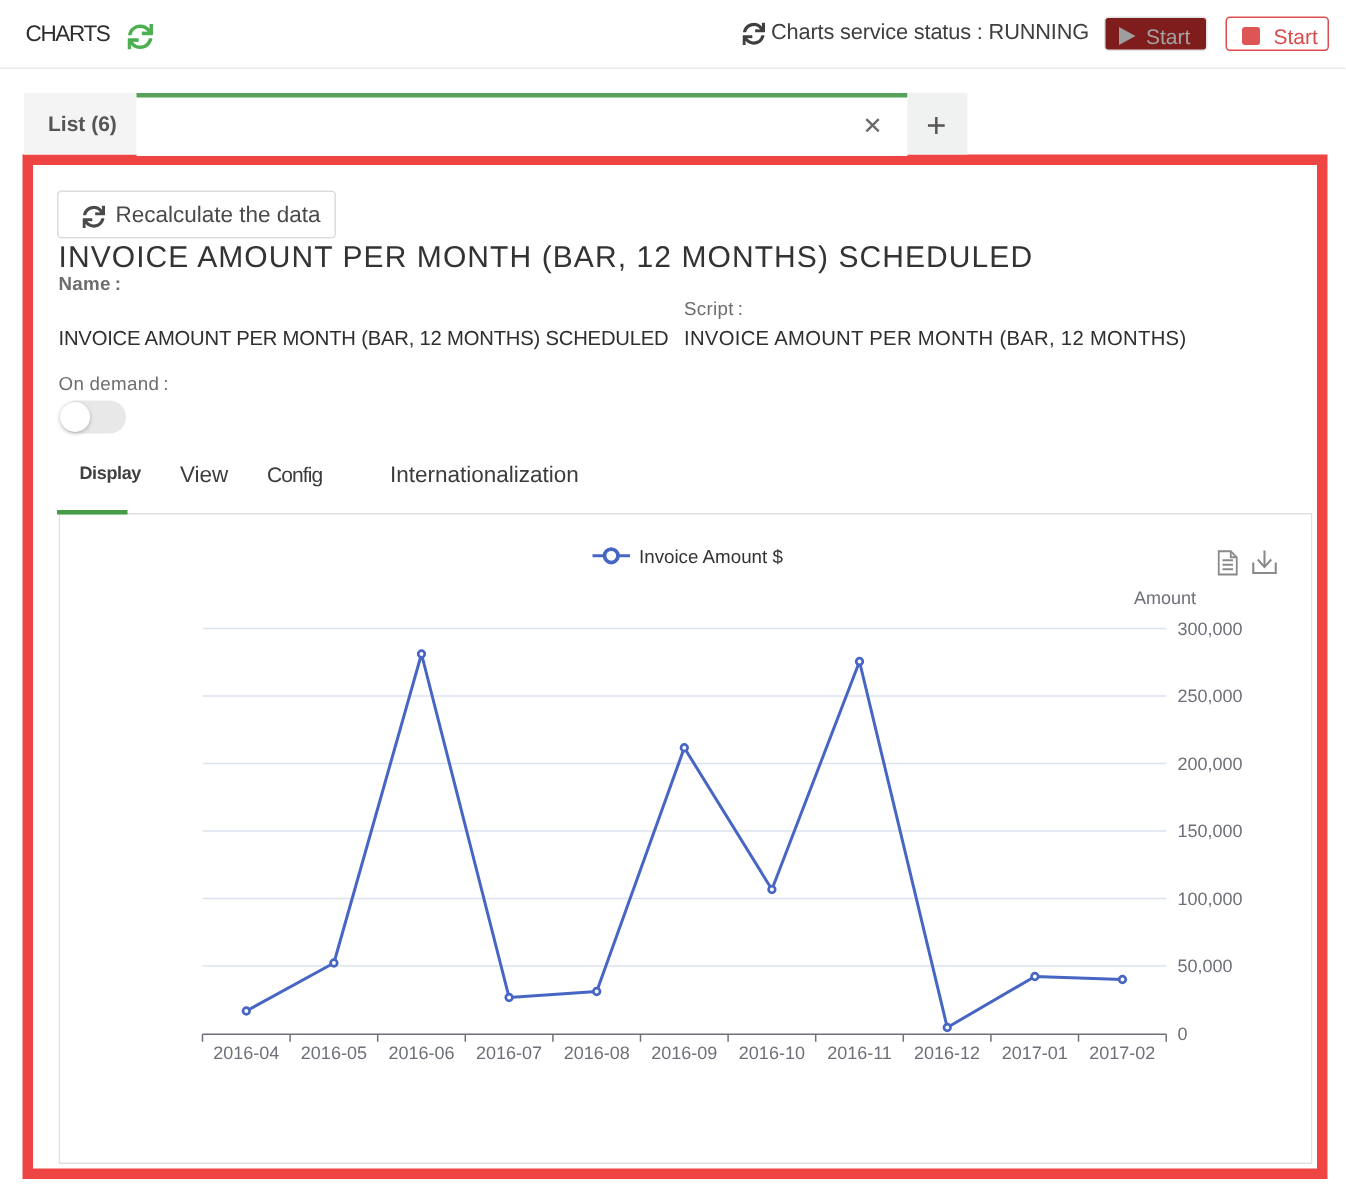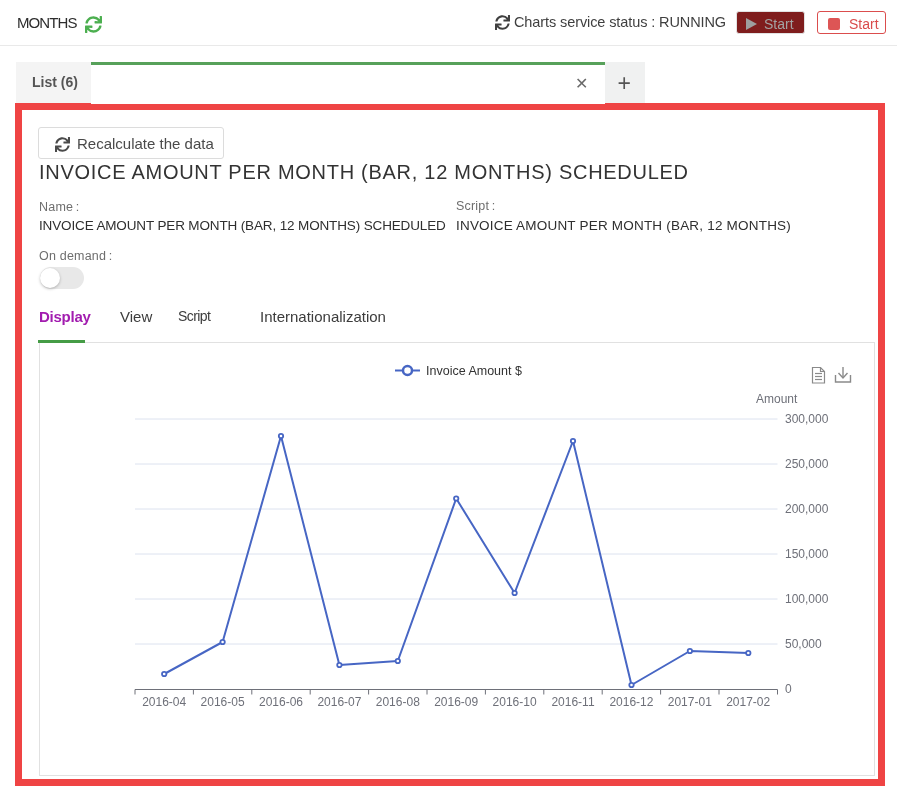--- a/index.html
+++ b/index.html
@@ -34,28 +34,28 @@
 .btn-recalc svg { position: absolute; left: 16px; top: 9px; }
 .btn-recalc .lbl { position: absolute; left: 38px; top: 7px; font-size: 15px; }
 .h1 { position: absolute; left: 17px; top: 51px; font-size: 20px; letter-spacing: 0.72px; color: #333; font-weight: 400; }
 .lab { position: absolute; font-size: 12.5px; letter-spacing: 0.2px; color: #6e6e6e; }
 .val { position: absolute; font-size: 13.5px; letter-spacing: -0.14px; color: #2f2f2f; }
 .toggle { position: absolute; left: 17.5px; top: 157px; width: 44px; height: 22px; border-radius: 11px; background: #e8e8e8; }
 .knob { position: absolute; left: 0px; top: 1px; width: 20px; height: 20px; border-radius: 50%; background: #fff; box-shadow: 0 1px 3px rgba(0,0,0,0.25); }
 
 
 .itab { position: absolute; top: 198px; font-size: 15px; color: #3c3c3c; }
-.itab.active { color: #a21caf; font-weight: bold; font-size: 15px; letter-spacing: -0.25px; }
+.itab.active { color: #404040; font-weight: bold; font-size: 12px; letter-spacing: -0.25px; margin-left: 14px; }
 .underline { position: absolute; left: 16px; top: 229.5px; width: 46.5px; height: 3px; background: #459c46; z-index: 4; }
 .chartbox { position: absolute; left: 16.5px; top: 232px; width: 836px; height: 434px; }
 </style>
 </head>
 <body>
   <div class="topbar">
-    <div class="brand">MONTHS</div>
+    <div class="brand">CHARTS</div>
     <svg class="brand-ico" width="17" height="17" viewBox="0 0 512 512">
       <path fill="#4caf50" d="M440.65 12.57l4 82.77A247.16 247.16 0 0 0 255.83 8C134.73 8 33.91 94.92 12.29 209.82A12 12 0 0 0 24.09 224h49.05a12 12 0 0 0 11.67-9.26 175.91 175.91 0 0 1 317-56.94l-101.46-4.86a12 12 0 0 0-12.57 12v47.41a12 12 0 0 0 12 12H500a12 12 0 0 0 12-12V12a12 12 0 0 0-12-12h-47.37a12 12 0 0 0-11.98 12.57zM255.83 432a175.61 175.61 0 0 1-146-77.8l101.8 4.87a12 12 0 0 0 12.57-12v-47.4a12 12 0 0 0-12-12H12a12 12 0 0 0-12 12V500a12 12 0 0 0 12 12h47.35a12 12 0 0 0 12-12.6l-4.15-82.57A247.17 247.17 0 0 0 255.83 504c121.11 0 221.93-86.92 243.55-201.82a12 12 0 0 0-11.8-14.18h-49.05a12 12 0 0 0-11.67 9.26A175.86 175.86 0 0 1 255.83 432z"></path>
     </svg>
     <svg class="status-ico" width="15" height="15" viewBox="0 0 512 512">
       <path fill="#3f3f3f" d="M440.65 12.57l4 82.77A247.16 247.16 0 0 0 255.83 8C134.73 8 33.91 94.92 12.29 209.82A12 12 0 0 0 24.09 224h49.05a12 12 0 0 0 11.67-9.26 175.91 175.91 0 0 1 317-56.94l-101.46-4.86a12 12 0 0 0-12.57 12v47.41a12 12 0 0 0 12 12H500a12 12 0 0 0 12-12V12a12 12 0 0 0-12-12h-47.37a12 12 0 0 0-11.98 12.57zM255.83 432a175.61 175.61 0 0 1-146-77.8l101.8 4.87a12 12 0 0 0 12.57-12v-47.4a12 12 0 0 0-12-12H12a12 12 0 0 0-12 12V500a12 12 0 0 0 12 12h47.35a12 12 0 0 0 12-12.6l-4.15-82.57A247.17 247.17 0 0 0 255.83 504c121.11 0 221.93-86.92 243.55-201.82a12 12 0 0 0-11.8-14.18h-49.05a12 12 0 0 0-11.67 9.26A175.86 175.86 0 0 1 255.83 432z"></path>
     </svg>
     <div class="status-txt">Charts service status : RUNNING</div>
     <div class="btn-start">
       <span class="tri"></span>
       <span class="lbl">Start</span>
@@ -77,32 +77,32 @@
   </div>
 
   <div class="panel">
     <div class="btn-recalc">
       <svg width="15" height="15" viewBox="0 0 512 512">
         <path fill="#4a4a4a" d="M440.65 12.57l4 82.77A247.16 247.16 0 0 0 255.83 8C134.73 8 33.91 94.92 12.29 209.82A12 12 0 0 0 24.09 224h49.05a12 12 0 0 0 11.67-9.26 175.91 175.91 0 0 1 317-56.94l-101.46-4.86a12 12 0 0 0-12.57 12v47.41a12 12 0 0 0 12 12H500a12 12 0 0 0 12-12V12a12 12 0 0 0-12-12h-47.37a12 12 0 0 0-11.98 12.57zM255.83 432a175.61 175.61 0 0 1-146-77.8l101.8 4.87a12 12 0 0 0 12.57-12v-47.4a12 12 0 0 0-12-12H12a12 12 0 0 0-12 12V500a12 12 0 0 0 12 12h47.35a12 12 0 0 0 12-12.6l-4.15-82.57A247.17 247.17 0 0 0 255.83 504c121.11 0 221.93-86.92 243.55-201.82a12 12 0 0 0-11.8-14.18h-49.05a12 12 0 0 0-11.67 9.26A175.86 175.86 0 0 1 255.83 432z"></path>
       </svg>
       <span class="lbl">Recalculate the data</span>
     </div>
     <div class="h1">INVOICE AMOUNT PER MONTH (BAR, 12 MONTHS) SCHEDULED</div>
-    <div class="lab" style="left:17px; top:90px;">Name :</div>
+    <div class="lab" style="left:17px; top:72px;font-weight:bold;">Name :</div>
     <div class="val" style="left:17px; top:108px;">INVOICE AMOUNT PER MONTH (BAR, 12 MONTHS) SCHEDULED</div>
     <div class="lab" style="left:434px; top:89px;">Script :</div>
     <div class="val" style="left:434px; top:108px; letter-spacing:0.2px;">INVOICE AMOUNT PER MONTH (BAR, 12 MONTHS)</div>
     <div class="lab" style="left:17px; top:139px;">On demand :</div>
     <div class="toggle">
       <div class="knob"></div>
     </div>
 
     <div class="itab active" style="left:17px;">Display</div>
     <div class="itab" style="left:98px;">View</div>
-    <div class="itab" style="left:156px; font-size:14px; letter-spacing:-0.6px;">Script</div>
+    <div class="itab" style="left:156px; font-size:14px; letter-spacing:-0.6px;">Config</div>
     <div class="itab" style="left:238px;">Internationalization</div>
     <div class="underline"></div>
 
     <div class="chartbox">
       <svg width="836" height="434" viewBox="0 0 836 434">
         <rect x="0.5" y="0.5" width="835" height="433" fill="none" stroke="#e1e1e1" stroke-width="1"></rect>
 
         <line x1="356" y1="28.5" x2="381" y2="28.5" stroke="#4766c4" stroke-width="2"></line>
         <circle cx="368.5" cy="28.5" r="4.5" fill="#fff" stroke="#4766c4" stroke-width="2.5"></circle>
         <text x="387" y="33" font-size="12.5" fill="#333">Invoice Amount $</text>

